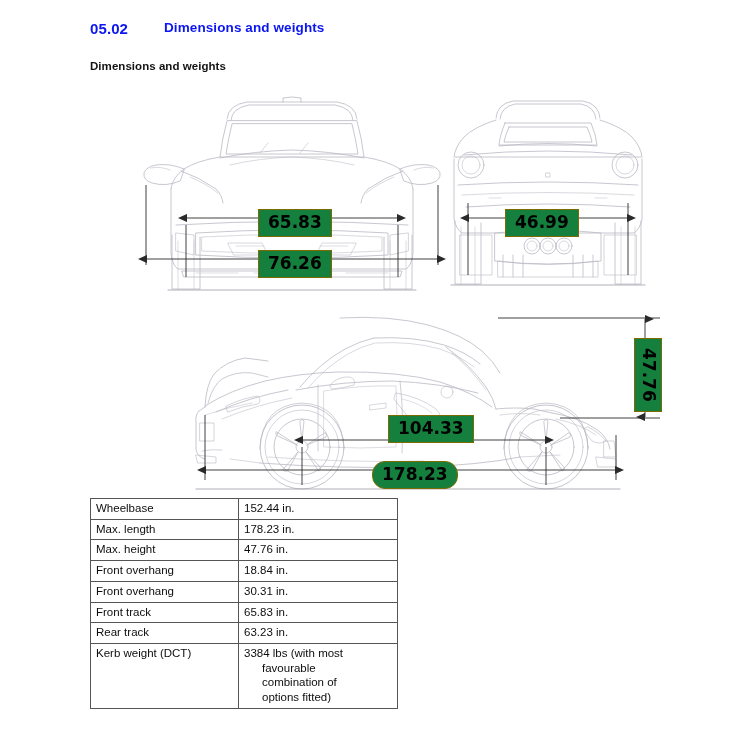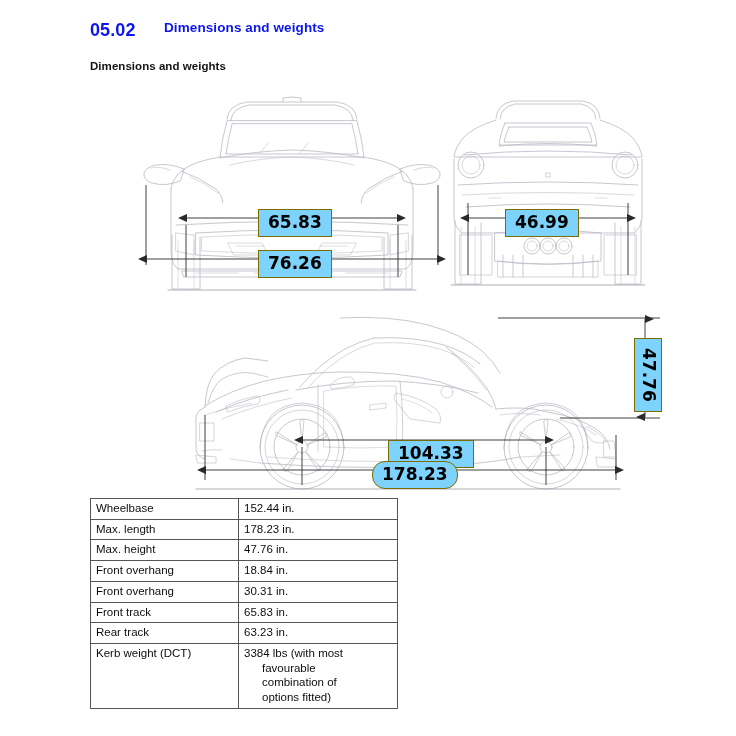--- a/index.html
+++ b/index.html
@@ -21,21 +21,21 @@
     left: 90px;
     top: 20px;
     width: 560px;
     height: 20px;
   }
   #section-number {
     position: absolute;
     left: 0;
     top: 0;
     color: #0b16f0;
-    font-size: 18px;
+    font-size: 15px;
     font-weight: bold;
     letter-spacing: 0.1px;
   }
   #section-title {
     position: absolute;
     left: 74px;
     top: 0;
     color: #0b16f0;
     font-size: 13.5px;
     font-weight: bold;
@@ -57,21 +57,21 @@
     left: 0;
     top: 85px;
     width: 736px;
     height: 405px;
   }
   #figure-area svg { display: block; }
 
   
   .callout {
     position: absolute;
-    background: #7dd3fc;
+    background: #15803d;
     border: 1.6px solid #7c6b00;
     color: #000000;
     font-weight: bold;
     font-family: "DejaVu Sans", sans-serif;
     text-align: center;
     line-height: 1;
     box-sizing: border-box;
     white-space: nowrap;
   }
   .callout.h {
@@ -372,21 +372,21 @@
   </svg>
 
   <div class="callout h" style="left:258px; top:124px;">65.83</div>
 
   <div class="callout h" style="left:258px; top:165px;">76.26</div>
 
   <div class="callout h" style="left:505px; top:124px;">46.99</div>
 
   <div class="callout v" style="left:634px; top:253px;">47.76</div>
 
-  <div class="callout h" style="left:388px; top:355px;">104.33</div>
+  <div class="callout h" style="left:388px; top:330px;">104.33</div>
 
   <div class="callout h" style="left:372px; top:376px;border-radius:13px;">178.23</div>
 </div>
 
 <table id="spec-table">
   <tbody>
     <tr>
       <td class="label-cell">Wheelbase</td>
       <td class="value-cell">152.44 in.</td>
     </tr>

